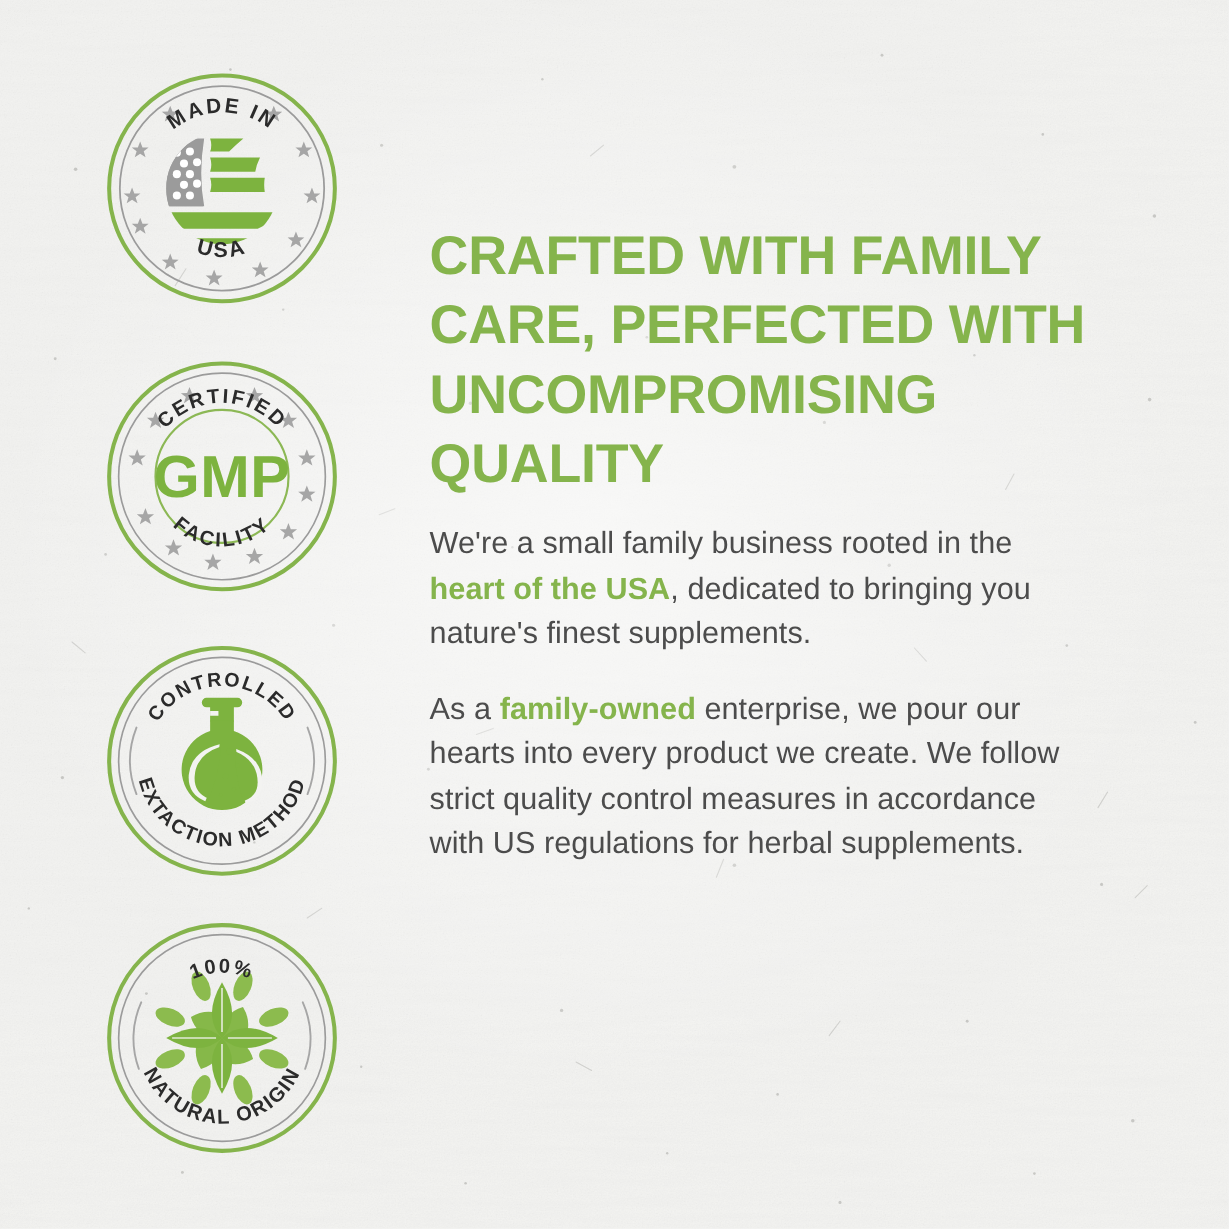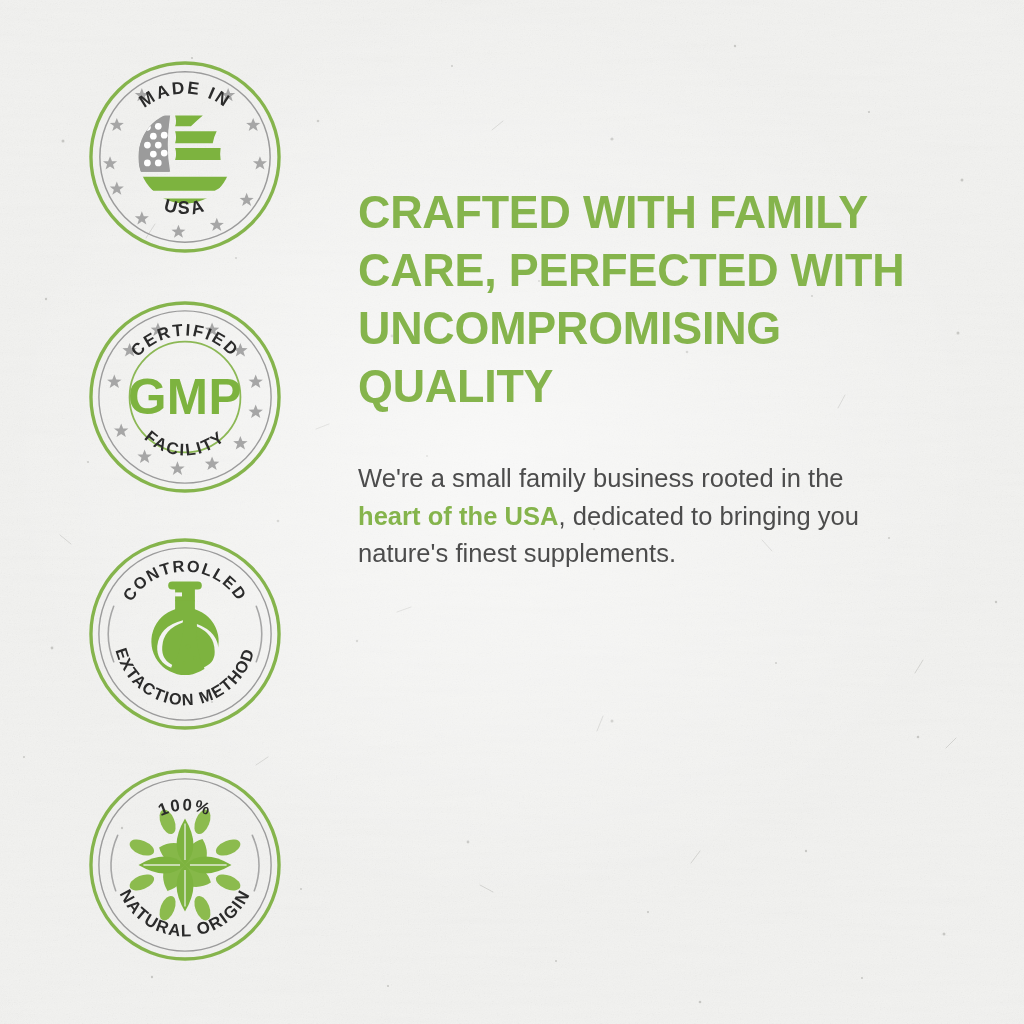--- a/index.html
+++ b/index.html
@@ -83,21 +83,21 @@
     font-size: 45.5px;
     line-height: 58px;
     letter-spacing: -0.2px;
     text-transform: uppercase;
     width: 570px;
     transform: scaleX(0.985);
     transform-origin: left top;
   }
 
   #body-copy {
-    margin-top: 44px;
+    margin-top: 19px;
     width: 530px;
   }
   .para {
     color: #4c4c4c;
     font-size: 25.5px;
     line-height: 37.5px;
     letter-spacing: 0.05px;
     font-weight: 400;
   }
   .para + .para { margin-top: 25px; }
@@ -501,18 +501,19 @@
       <h1 id="headline">
         <span>CRAFTED WITH FAMILY</span><br>
         <span>CARE, PERFECTED WITH</span><br>
         <span>UNCOMPROMISING</span><br>
         <span>QUALITY</span>
       </h1>
 
       <div id="body-copy">
         <p class="para"><span>We're a small family business rooted in the </span><span class="hl">heart of the USA</span><span>, dedicated to bringing you nature's finest supplements.</span></p>
 
+        <p class="para"><span>As a </span><span class="hl">family-owned</span><span> enterprise, we pour our hearts into every product we create. We follow strict quality control measures in accordance with US regulations for herbal supplements.</span></p>
       </div>
 
     </div>
 
   </div>
 </div>
 
 </body></html>

